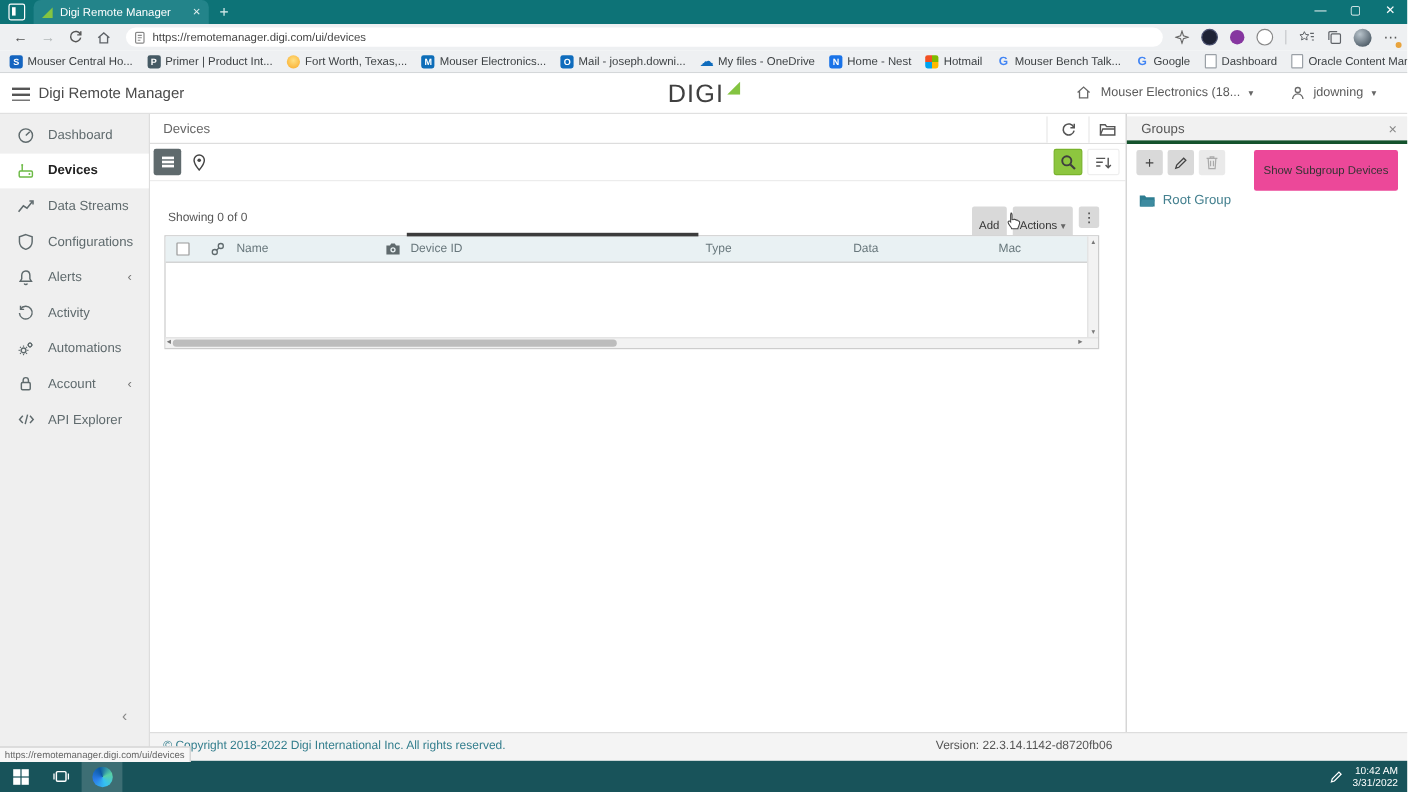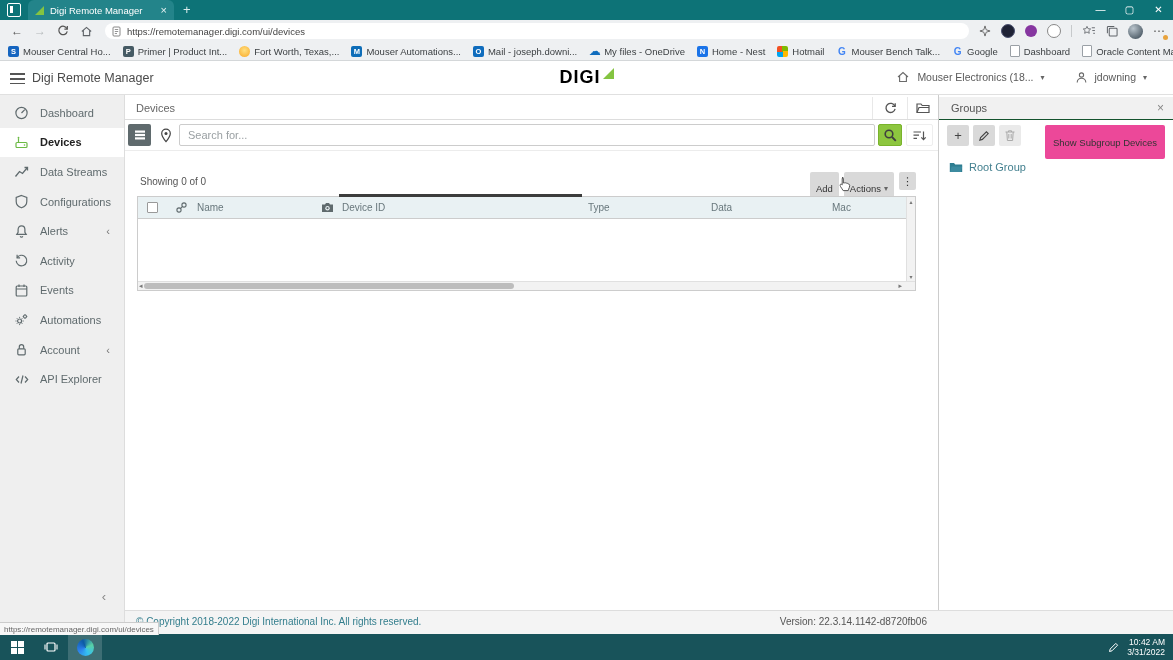--- a/index.html
+++ b/index.html
@@ -45,21 +45,21 @@
   .fav-ms{background:conic-gradient(#7fba00 0 90deg,#ffb900 0 180deg,#00a4ef 0 270deg,#f25022 0)}
   .fav-g{color:#4285f4;font-size:10px}
   .fav-page{border:1px solid #9aa0a6;background:#fff;border-radius:1px;width:8px;height:10px}
 
   
   .appheader{position:absolute;left:0;top:61px;width:100%;height:34px;background:#fff;border-bottom:1px solid #e0e0e0;box-sizing:border-box}
   .hamburger{position:absolute;left:10px;top:12px;width:15px}
   .hamburger div{height:1.8px;background:#555;margin-bottom:3px}
   .app-title{position:absolute;left:32px;top:10px;font-size:12.5px;color:#4a4a4a}
   .logo{position:absolute;left:50%;transform:translateX(-50%);top:7px;display:flex;align-items:flex-start}
-  .logo-text{font-size:18px;font-weight:700;letter-spacing:1px;color:#000000;line-height:1}
+  .logo-text{font-size:21px;font-weight:400;letter-spacing:1px;color:#404040;line-height:1}
   .header-right{position:absolute;right:26px;top:9px;display:flex;align-items:center;gap:7px;font-size:10.5px;color:#5a5a5a}
   .caret{font-size:8px;color:#666}
 
   
   .sidebar{position:absolute;left:0;top:95px;width:125px;height:539px;background:#efefef;border-right:1px solid #ddd;box-sizing:border-box;padding-top:3px}
   .sb-item{height:29.6px;display:flex;align-items:center;padding-left:13px;color:#5f6a6d;font-size:11px;position:relative}
   .sb-item .ic{width:17px;display:flex;justify-content:center;margin-right:10px;flex:none}
   .sb-item.active{background:#fff;color:#222;font-weight:700}
   .sb-chev{position:absolute;right:14px;color:#777;font-size:11px}
   .sb-collapse{position:absolute;right:18px;bottom:30px;color:#888;font-size:13px}
@@ -101,21 +101,21 @@
   .noitems{position:absolute;left:351px;top:28px;width:80px;height:38px;background:#e4e4e4;color:#8b8b8b;font-size:10px;
            display:flex;align-items:center;justify-content:center}
   .vscroll{position:absolute;right:0;top:0;width:9px;height:85px;background:#f2f2f2;border-left:1px solid #e0e0e0;box-sizing:border-box}
   .vs-ar{position:absolute;left:0;width:100%;text-align:center;font-size:6px;color:#777;line-height:8px}
   .hscroll{position:absolute;left:0;bottom:0;width:100%;height:9px;background:#f2f2f2;border-top:1px solid #e0e0e0;box-sizing:border-box}
   .hs-thumb{position:absolute;left:6px;top:1px;width:370px;height:6px;background:#bdbdbd;border-radius:3px}
   .hs-ar{position:absolute;top:0;font-size:7px;color:#777;line-height:8px}
 
   
   .rpanel{position:absolute;left:938px;top:95px;width:235px;height:515px;background:#fff;border-left:1px solid #ccc;box-sizing:border-box}
-  .rp-header{position:absolute;left:0;top:2px;width:100%;height:23px;background:#f1f1f1;border-bottom:1px solid #14532d;box-sizing:border-box}
+  .rp-header{position:absolute;left:0;top:2px;width:100%;height:23px;background:#f1f1f1;border-bottom:3px solid #14532d;box-sizing:border-box}
   .rp-title{position:absolute;left:12px;top:5px;font-size:11px;color:#555}
   .rp-close{position:absolute;right:9px;top:4px;color:#888;font-size:12px}
   .rp-btn{position:absolute;top:30px;width:22px;height:21px;background:#d9d9d9;border-radius:2px;display:flex;align-items:center;
           justify-content:center;color:#444;font-size:13px}
   .rp-add{left:8px}.rp-edit{left:34px}.rp-del{left:60px;opacity:.55}
   .show-sub{position:absolute;right:8px;top:30px;height:34px;background:#ec4899;border:none;border-radius:2px;font-size:9.5px;color:#333;
             display:flex;align-items:center;padding:0 8px;font-family:"Liberation Sans",sans-serif}
   .root-group{position:absolute;left:10px;top:66px;display:flex;align-items:center;gap:6px;color:#44808f;font-size:11px}
 
   
@@ -211,21 +211,21 @@
     <div class="bm">
         <span class="fv fav-dark">P</span>
         <span>Primer | Product Int...</span>
       </div>
     <div class="bm">
         <span class="fv fav-sun"></span>
         <span>Fort Worth, Texas,...</span>
       </div>
     <div class="bm">
         <span class="fv fav-blue2">M</span>
-        <span>Mouser Automations...</span>
+        <span>Mouser Electronics...</span>
       </div>
     <div class="bm">
         <span class="fv fav-outlook">O</span>
         <span>Mail - joseph.downi...</span>
       </div>
     <div class="bm">
         <span class="fv fav-cloud">☁</span>
         <span>My files - OneDrive</span>
       </div>
     <div class="bm">
@@ -337,29 +337,20 @@
       <span class="sb-chev">‹</span>
     </div>
     <div class="sb-item">
       <span class="ic">
           <svg width="15" height="15" viewBox="0 0 15 15">
             <path d="M3.1 4.6 A5.3 5.3 0 1 1 2.2 7.8" fill="none" stroke="#5f6a6d" stroke-width="1.2"></path>
             <path d="M3.1 1.8 V4.8 H6.1" fill="none" stroke="#5f6a6d" stroke-width="1.2"></path>
           </svg>
         </span>
       <span>Activity</span>
-    </div>
-    <div class="sb-item">
-      <span class="ic">
-          <svg width="15" height="15" viewBox="0 0 15 15">
-            <rect x="2.2" y="3" width="10.6" height="10" rx="1" fill="none" stroke="#5f6a6d" stroke-width="1.2"></rect>
-            <path d="M5 1.5 V4 M10 1.5 V4 M2.2 6 H12.8" stroke="#5f6a6d" stroke-width="1.2"></path>
-          </svg>
-        </span>
-      <span>Events</span>
     </div>
     <div class="sb-item">
       <span class="ic">
           <svg width="15" height="15" viewBox="0 0 15 15">
             <circle cx="5.6" cy="9" r="2" fill="none" stroke="#5f6a6d" stroke-width="1.2"></circle>
             <path d="M5.6 5.9 V4.9 M5.6 13.1 V12.1 M2.5 9 H1.5 M9.7 9 H8.7 M3.4 6.8 L2.7 6.1 M8.5 11.9 L7.8 11.2 M3.4 11.2 L2.7 11.9 M8.5 6.1 L7.8 6.8" stroke="#5f6a6d" stroke-width="1"></path>
             <circle cx="11" cy="4.5" r="1.5" fill="none" stroke="#5f6a6d" stroke-width="1.1"></circle>
             <path d="M11 2.2 V3 M11 6 V6.8 M8.7 4.5 H9.5 M12.5 4.5 H13.3" stroke="#5f6a6d" stroke-width="1"></path>
           </svg>
         </span>
@@ -410,21 +401,20 @@
             <rect x="1" y="4.9" width="10" height="2.2" fill="#fff"></rect>
             <rect x="1" y="8.3" width="10" height="2.2" fill="#fff"></rect>
           </svg>
         </span>
       <span class="pin-btn">
           <svg width="12" height="15" viewBox="0 0 12 15">
             <path d="M6 1.2 A4.3 4.3 0 0 1 10.3 5.5 C10.3 8.6 6 13.6 6 13.6 S1.7 8.6 1.7 5.5 A4.3 4.3 0 0 1 6 1.2 Z" fill="none" stroke="#444" stroke-width="1.2"></path>
             <circle cx="6" cy="5.5" r="1.5" fill="#444"></circle>
           </svg>
         </span>
-      <input class="search-input" placeholder="Search for..." style="">
       <span class="search-btn">
           <svg width="14" height="14" viewBox="0 0 14 14">
             <circle cx="6" cy="6" r="3.8" fill="none" stroke="#3f3f3f" stroke-width="1.6"></circle>
             <path d="M9 9 L12.8 12.8" stroke="#3f3f3f" stroke-width="1.8"></path>
           </svg>
         </span>
       <span class="filter-btn">
           <svg width="15" height="13" viewBox="0 0 15 13">
             <path d="M1.5 3 H9 M1.5 6.2 H7 M1.5 9.4 H5" stroke="#555" stroke-width="1.2"></path>
             <path d="M11.5 2.5 V10.5 M9.3 8.4 L11.5 10.7 L13.7 8.4" fill="none" stroke="#555" stroke-width="1.2"></path>

